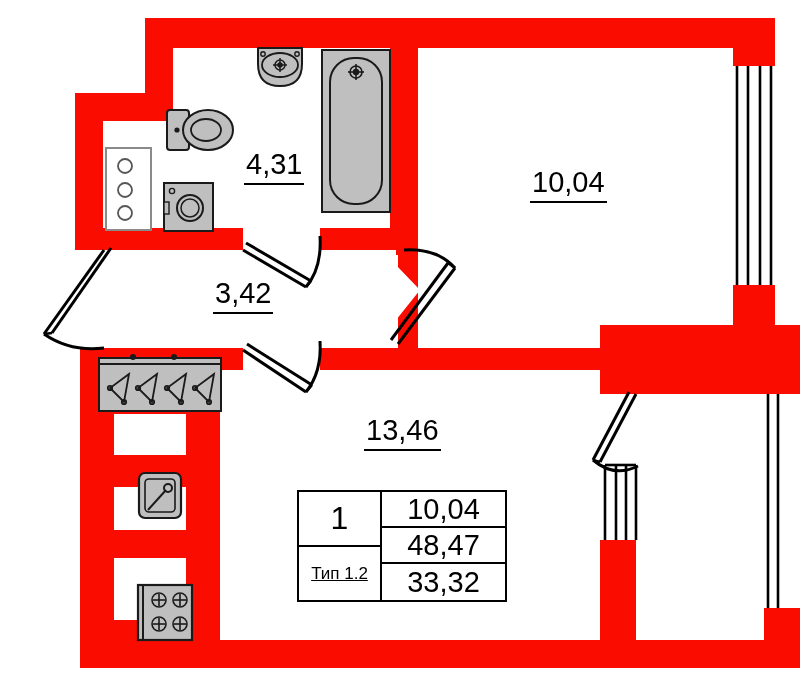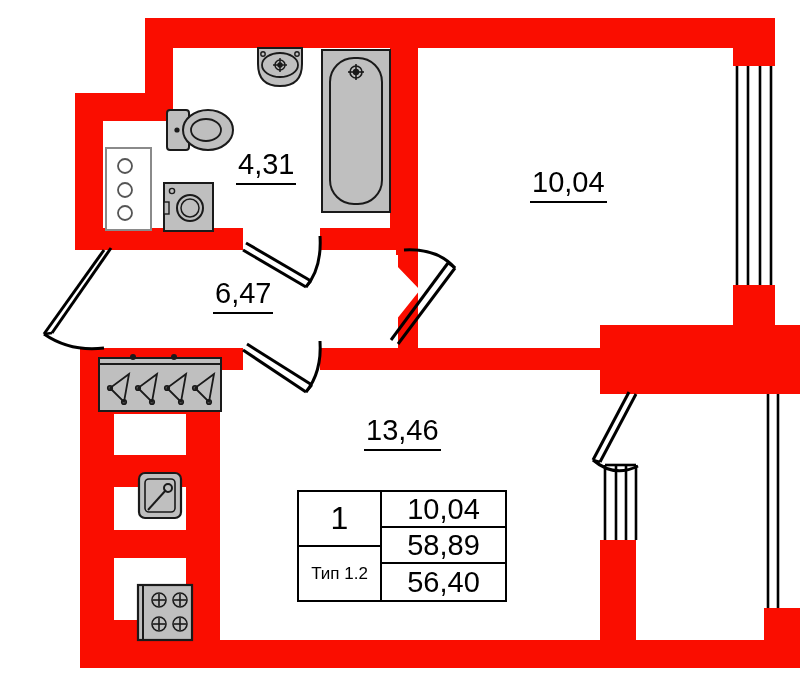--- a/index.html
+++ b/index.html
@@ -70,20 +70,21 @@
     color: #000000;
   }
   #info-table .rooms-cell {
     height: 55px;
     font-size: 32px;
     border-bottom: 2px solid #000000;
   }
   #info-table .type-cell {
     height: 53px;
     font-size: 17px;
+    text-decoration: underline;
   }
   #info-table .area-cell {
     height: 36px;
     font-size: 29px;
     border-bottom: 2px solid #000000;
   }
   #info-table .area-cell.last {
     border-bottom: none;
     height: 36px;
   }
@@ -334,42 +335,42 @@
           <line x1="159" y1="618" x2="159" y2="630"></line>
           <line x1="153" y1="624" x2="165" y2="624"></line>
           <circle cx="180" cy="624" r="7"></circle>
           <line x1="180" y1="618" x2="180" y2="630"></line>
           <line x1="174" y1="624" x2="186" y2="624"></line>
         </g>
       </g>
     </g>
   </svg>
 
-  <div class="area-label" style="left:236px; top:148px;">
+  <div class="area-label" style="left:244px; top:148px;">
     <span class="underline-box">4,31</span>
   </div>
 
   <div class="area-label" style="left:530px; top:166px;">
     <span class="underline-box">10,04</span>
   </div>
 
   <div class="area-label" style="left:213px; top:277px;">
-    <span class="underline-box">6,47</span>
+    <span class="underline-box">3,42</span>
   </div>
 
   <div class="area-label" style="left:364px; top:414px;text-align:center;">
     <span class="underline-box">13,46</span>
   </div>
 
 
   <div id="info-table">
     <div class="left-col">
       <div class="cell rooms-cell">1</div>
       <div class="cell type-cell">Тип 1.2</div>
     </div>
     <div class="right-col">
       <div class="cell area-cell">10,04</div>
-      <div class="cell area-cell">58,89</div>
-      <div class="cell area-cell last">56,40</div>
+      <div class="cell area-cell">48,47</div>
+      <div class="cell area-cell last">33,32</div>
     </div>
   </div>
 
 </div>
 
 </body></html>

